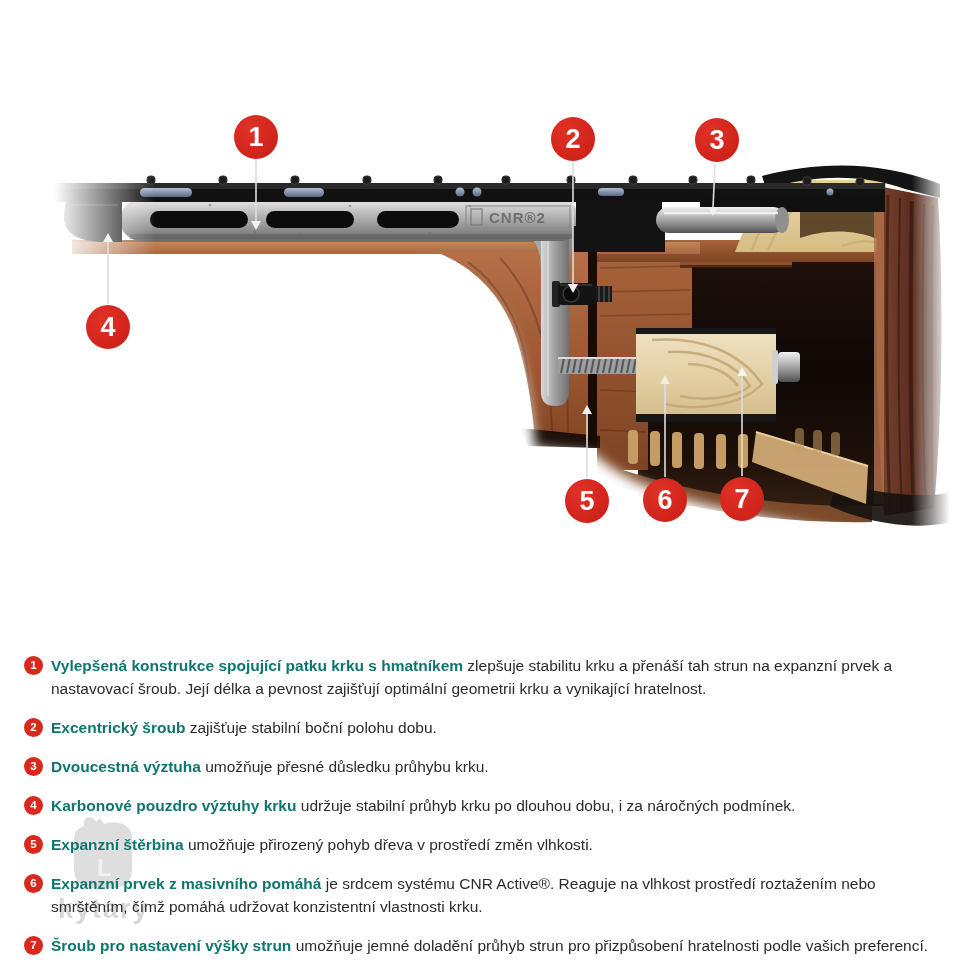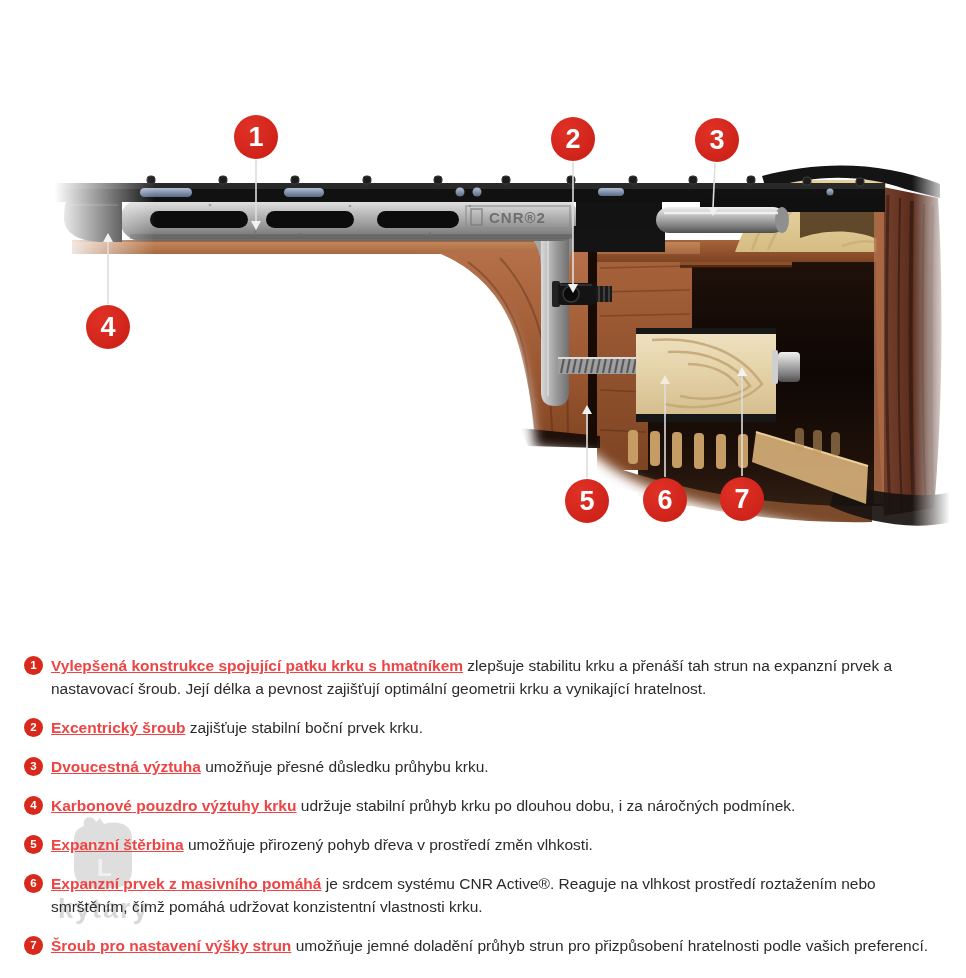--- a/index.html
+++ b/index.html
@@ -28,21 +28,21 @@
   }
   
   .legend{position:absolute;left:24px;top:654px;width:918px;z-index:2;}
   .legend-item{position:relative;padding-left:27px;margin-bottom:16px;
     font-size:15.5px;line-height:23px;color:#2d2b2a;}
   .legend-item .badge{
     position:absolute;left:0;top:2px;width:19px;height:19px;border-radius:50%;
     background:#d8291c;color:#fff;font-size:11.5px;font-weight:bold;
     line-height:19px;text-align:center;
   }
-  .legend-item b{color:#ef4444;text-decoration:underline;}
+  .legend-item b{color:#0f766e;}
 </style>
 </head>
 <body>
 
 <div class="stage">
 
   <div class="figure-wrap">
     <svg width="966" height="640" viewBox="0 0 966 640" xmlns="http://www.w3.org/2000/svg">
       <defs>
         <linearGradient id="gradSilver" x1="0" y1="0" x2="0" y2="1">
@@ -362,21 +362,21 @@
 
   <div class="legend">
     <div class="legend-item">
       <span class="badge">1</span>
       <b>Vylepšená konstrukce spojující patku krku s hmatníkem</b>
       <span>zlepšuje stabilitu krku a přenáší tah strun na expanzní prvek a nastavovací šroub. Její délka a pevnost zajišťují optimální geometrii krku a vynikající hratelnost.</span>
     </div>
     <div class="legend-item">
       <span class="badge">2</span>
       <b>Excentrický šroub</b>
-      <span>zajišťuje stabilní boční prvek krku.</span>
+      <span>zajišťuje stabilní boční polohu dobu.</span>
     </div>
     <div class="legend-item">
       <span class="badge">3</span>
       <b>Dvoucestná výztuha</b>
       <span>umožňuje přesné důsledku průhybu krku.</span>
     </div>
     <div class="legend-item">
       <span class="badge">4</span>
       <b>Karbonové pouzdro výztuhy krku</b>
       <span>udržuje stabilní průhyb krku po dlouhou dobu, i za náročných podmínek.</span>

